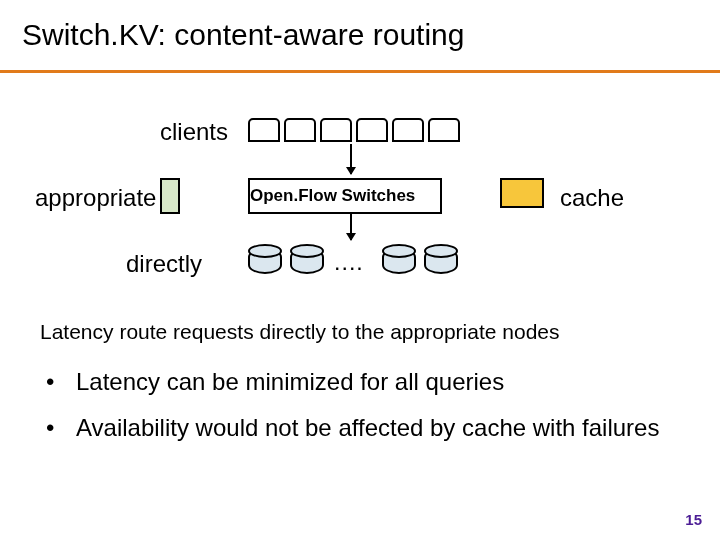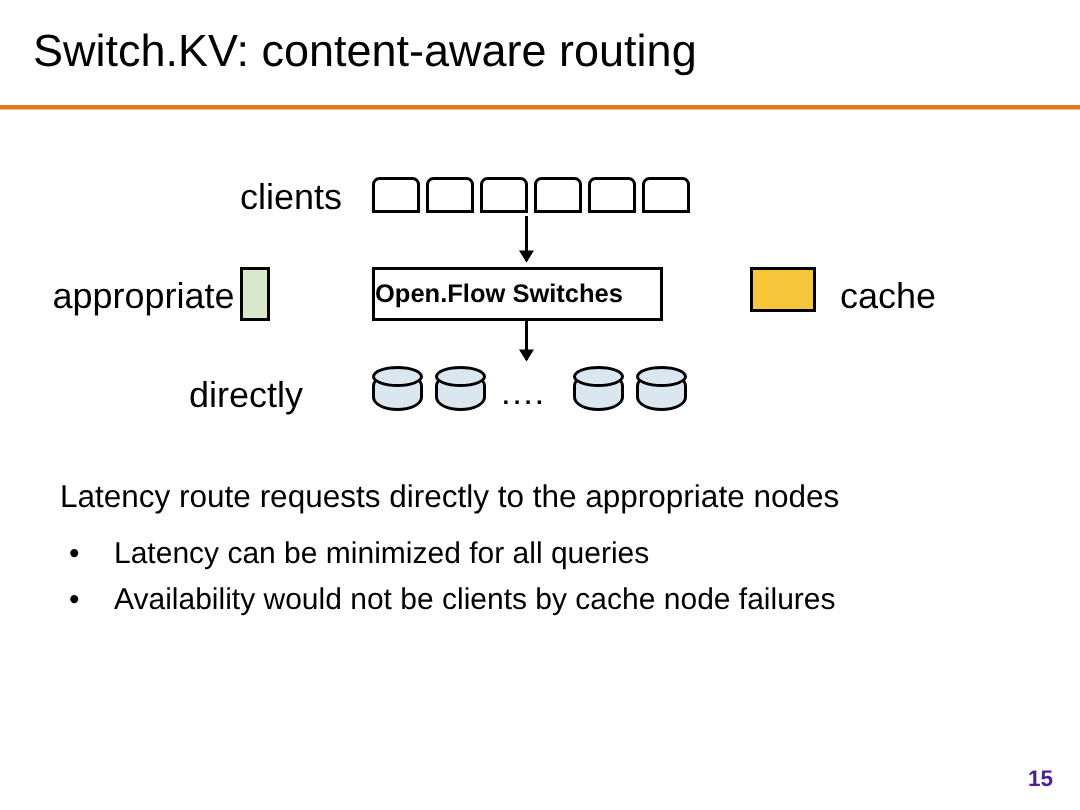--- a/index.html
+++ b/index.html
@@ -18,21 +18,21 @@
   .db{width:30px;height:22px;border:2px solid #000;border-radius:50%/35%;background:#dbe7ef;position:absolute;top:248px}
   .db::before{content:"";position:absolute;left:-2px;right:-2px;top:-6px;height:10px;border:2px solid #000;border-radius:50%;background:#dbe7ef}
   .db.d1{left:248px}.db.d2{left:290px}.db.d3{left:382px}.db.d4{left:424px}
   .dots{position:absolute;left:335px;top:256px;font-weight:bold;letter-spacing:3px}
   .arrow{position:absolute;width:2px;background:#000}
   .arrow::after{content:"";position:absolute;left:-4px;bottom:-1px;border-left:5px solid transparent;border-right:5px solid transparent;border-top:8px solid #000}
   .arrow.a1{left:350px;top:144px;height:30px}
   .arrow.a2{left:350px;top:214px;height:26px}
   .summary{position:absolute;left:40px;top:320px;font-size:21px}
   ul.bullets{position:absolute;left:42px;top:350px;right:40px;list-style:none;padding:0;margin:0}
-  ul.bullets li{font-size:20px;margin:8px 0;padding-left:34px;position:relative}
+  ul.bullets li{font-size:24px;margin:18px 0;padding-left:34px;position:relative}
   ul.bullets li::before{content:"\2022";position:absolute;left:4px;top:0}
   .pagenum{position:absolute;right:18px;bottom:12px;color:#4c1d95;font-size:15px;font-weight:bold}
 </style>
 </head>
 <body>
 
 <div class="title">Switch.KV: content-aware routing</div>
 <div class="rule"></div>
 
 <div class="label clients">clients</div>
@@ -56,16 +56,16 @@
 
 <div class="db d1"></div>
 <div class="db d2"></div>
 <div class="dots">....</div>
 <div class="db d3"></div>
 <div class="db d4"></div>
 
 <div class="summary">Latency route requests directly to the appropriate nodes</div>
 <ul class="bullets">
   <li>Latency can be minimized for all queries</li>
-  <li>Availability would not be clients by cache node failures</li>
+  <li>Availability would not be affected by cache with failures</li>
 </ul>
 
 <div class="pagenum">15</div>
 
 </body></html>

